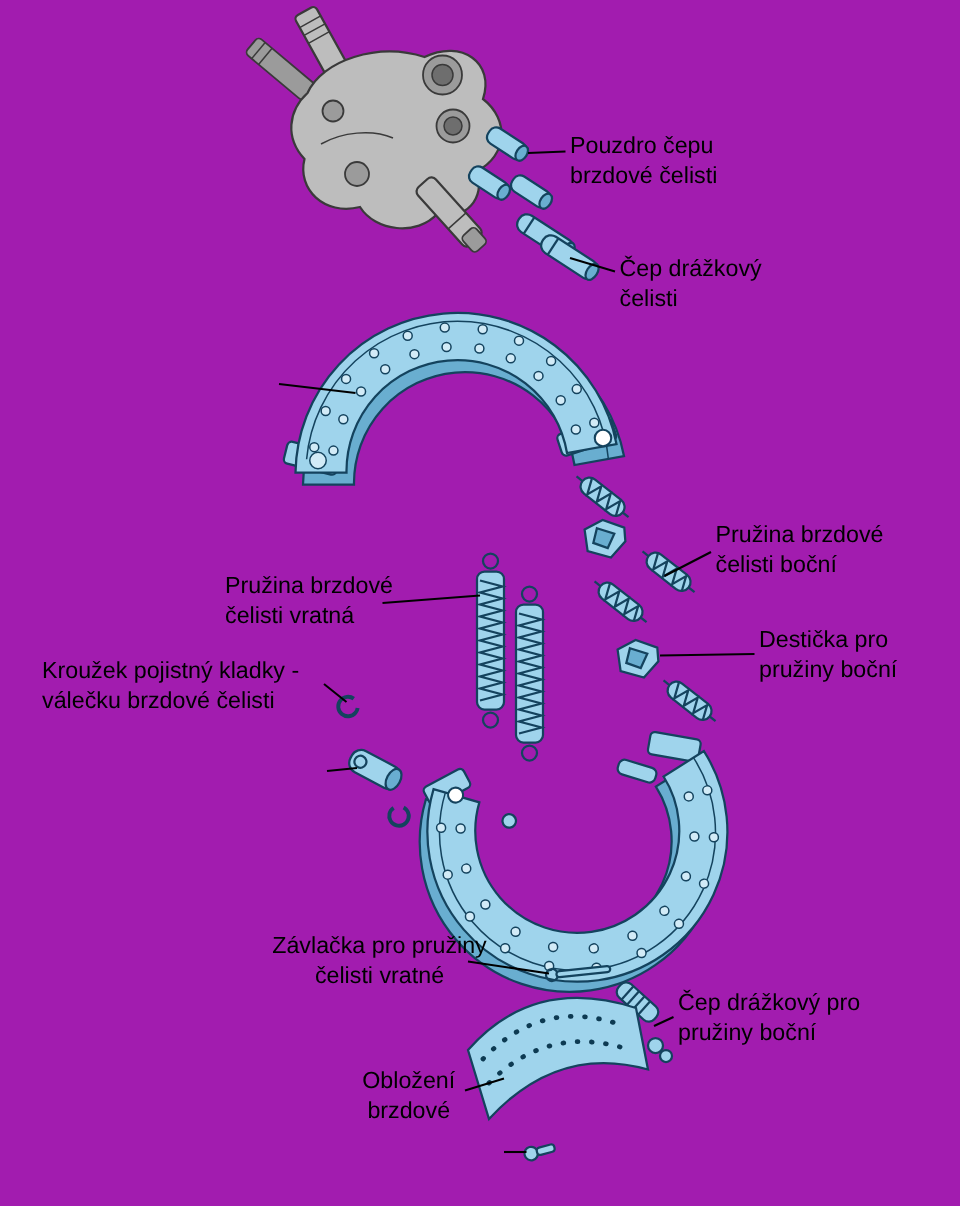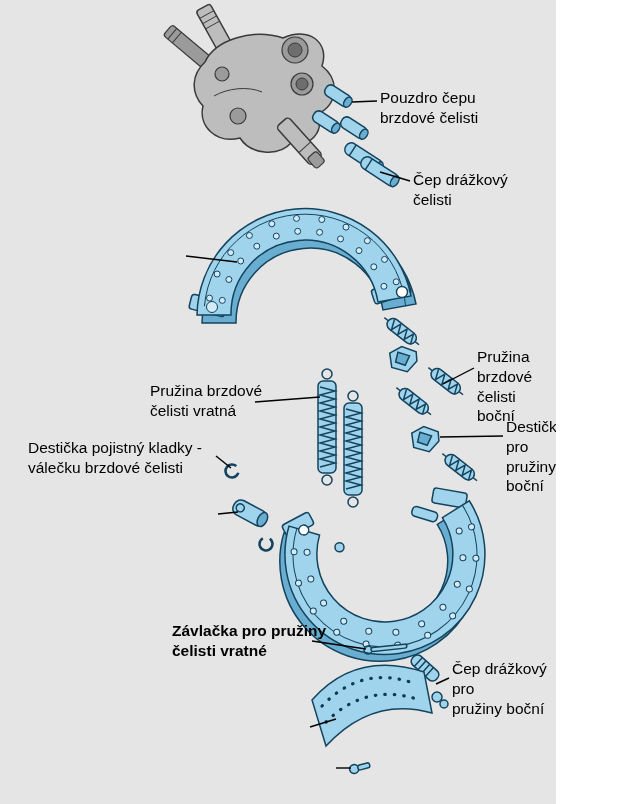--- a/index.html
+++ b/index.html
@@ -1,21 +1,21 @@
 <!DOCTYPE html>
 <html><head>
 <meta charset="utf-8">
 <style>
   html,body{margin:0;padding:0;background:#fff;}
-  .stage{position:relative;width:556px;height:804px;background:#e5e5e5;overflow:hidden;
+  .stage{position:relative;width:640px;height:804px;background:#a21caf;overflow:hidden;
          font-family:"Liberation Sans",sans-serif;}
   .stage svg{position:absolute;left:0;top:0;}
   .label{position:absolute;font-size:15.5px;line-height:1.28;color:#000;
          white-space:pre-line;font-weight:400;}
-  .label.center{font-weight:bold;}
+  .label.center{text-align:center;}
   
   .b{fill:#9fd4ec;stroke:#14435e;stroke-width:1.5;}
   .bs{fill:#69aed0;stroke:#14435e;stroke-width:1.5;}
   .bl{fill:none;stroke:#14435e;stroke-width:1.5;}
   .hole{fill:#d2ebf7;stroke:#14435e;stroke-width:1;}
   .m{fill:#bdbdbd;stroke:#3a3a3a;stroke-width:1.5;}
   .md{fill:#9b9b9b;stroke:#3a3a3a;stroke-width:1.2;}
   .mdd{fill:#6e6e6e;stroke:#3a3a3a;stroke-width:1;}
   .ld{stroke:#000;stroke-width:1.4;}
 </style>
@@ -236,20 +236,22 @@
 <div class="label" style="left:380px;top:88px">Pouzdro čepu
 brzdové čelisti</div>
 <div class="label" style="left:413px;top:170px">Čep drážkový
 čelisti</div>
 <div class="label" style="left:477px;top:347px">Pružina brzdové
 čelisti boční</div>
 <div class="label" style="left:150px;top:381px">Pružina brzdové
 čelisti vratná</div>
 <div class="label" style="left:506px;top:417px">Destička pro
 pružiny boční</div>
-<div class="label" style="left:28px;top:438px">Destička pojistný kladky -
+<div class="label" style="left:28px;top:438px">Kroužek pojistný kladky -
 válečku brzdové čelisti</div>
 <div class="label center" style="left:172px;top:621px;width:162px">Závlačka pro pružiny
 čelisti vratné</div>
 <div class="label" style="left:452px;top:659px">Čep drážkový pro
 pružiny boční</div>
+<div class="label center" style="left:230px;top:711px;width:85px">Obložení
+brzdové</div>
 
 </div>
 
 </body></html>

